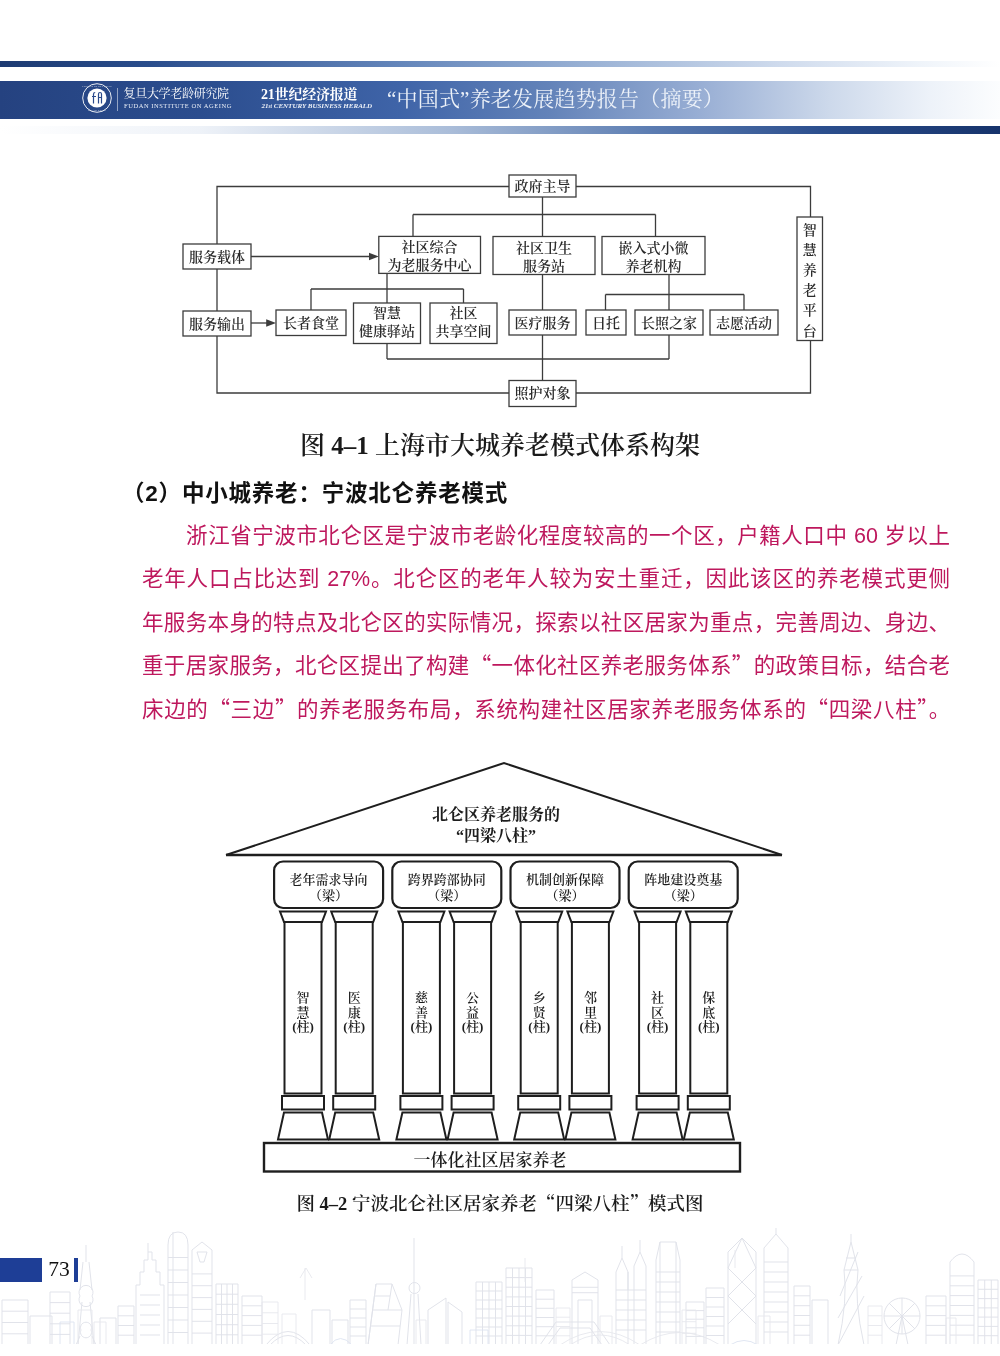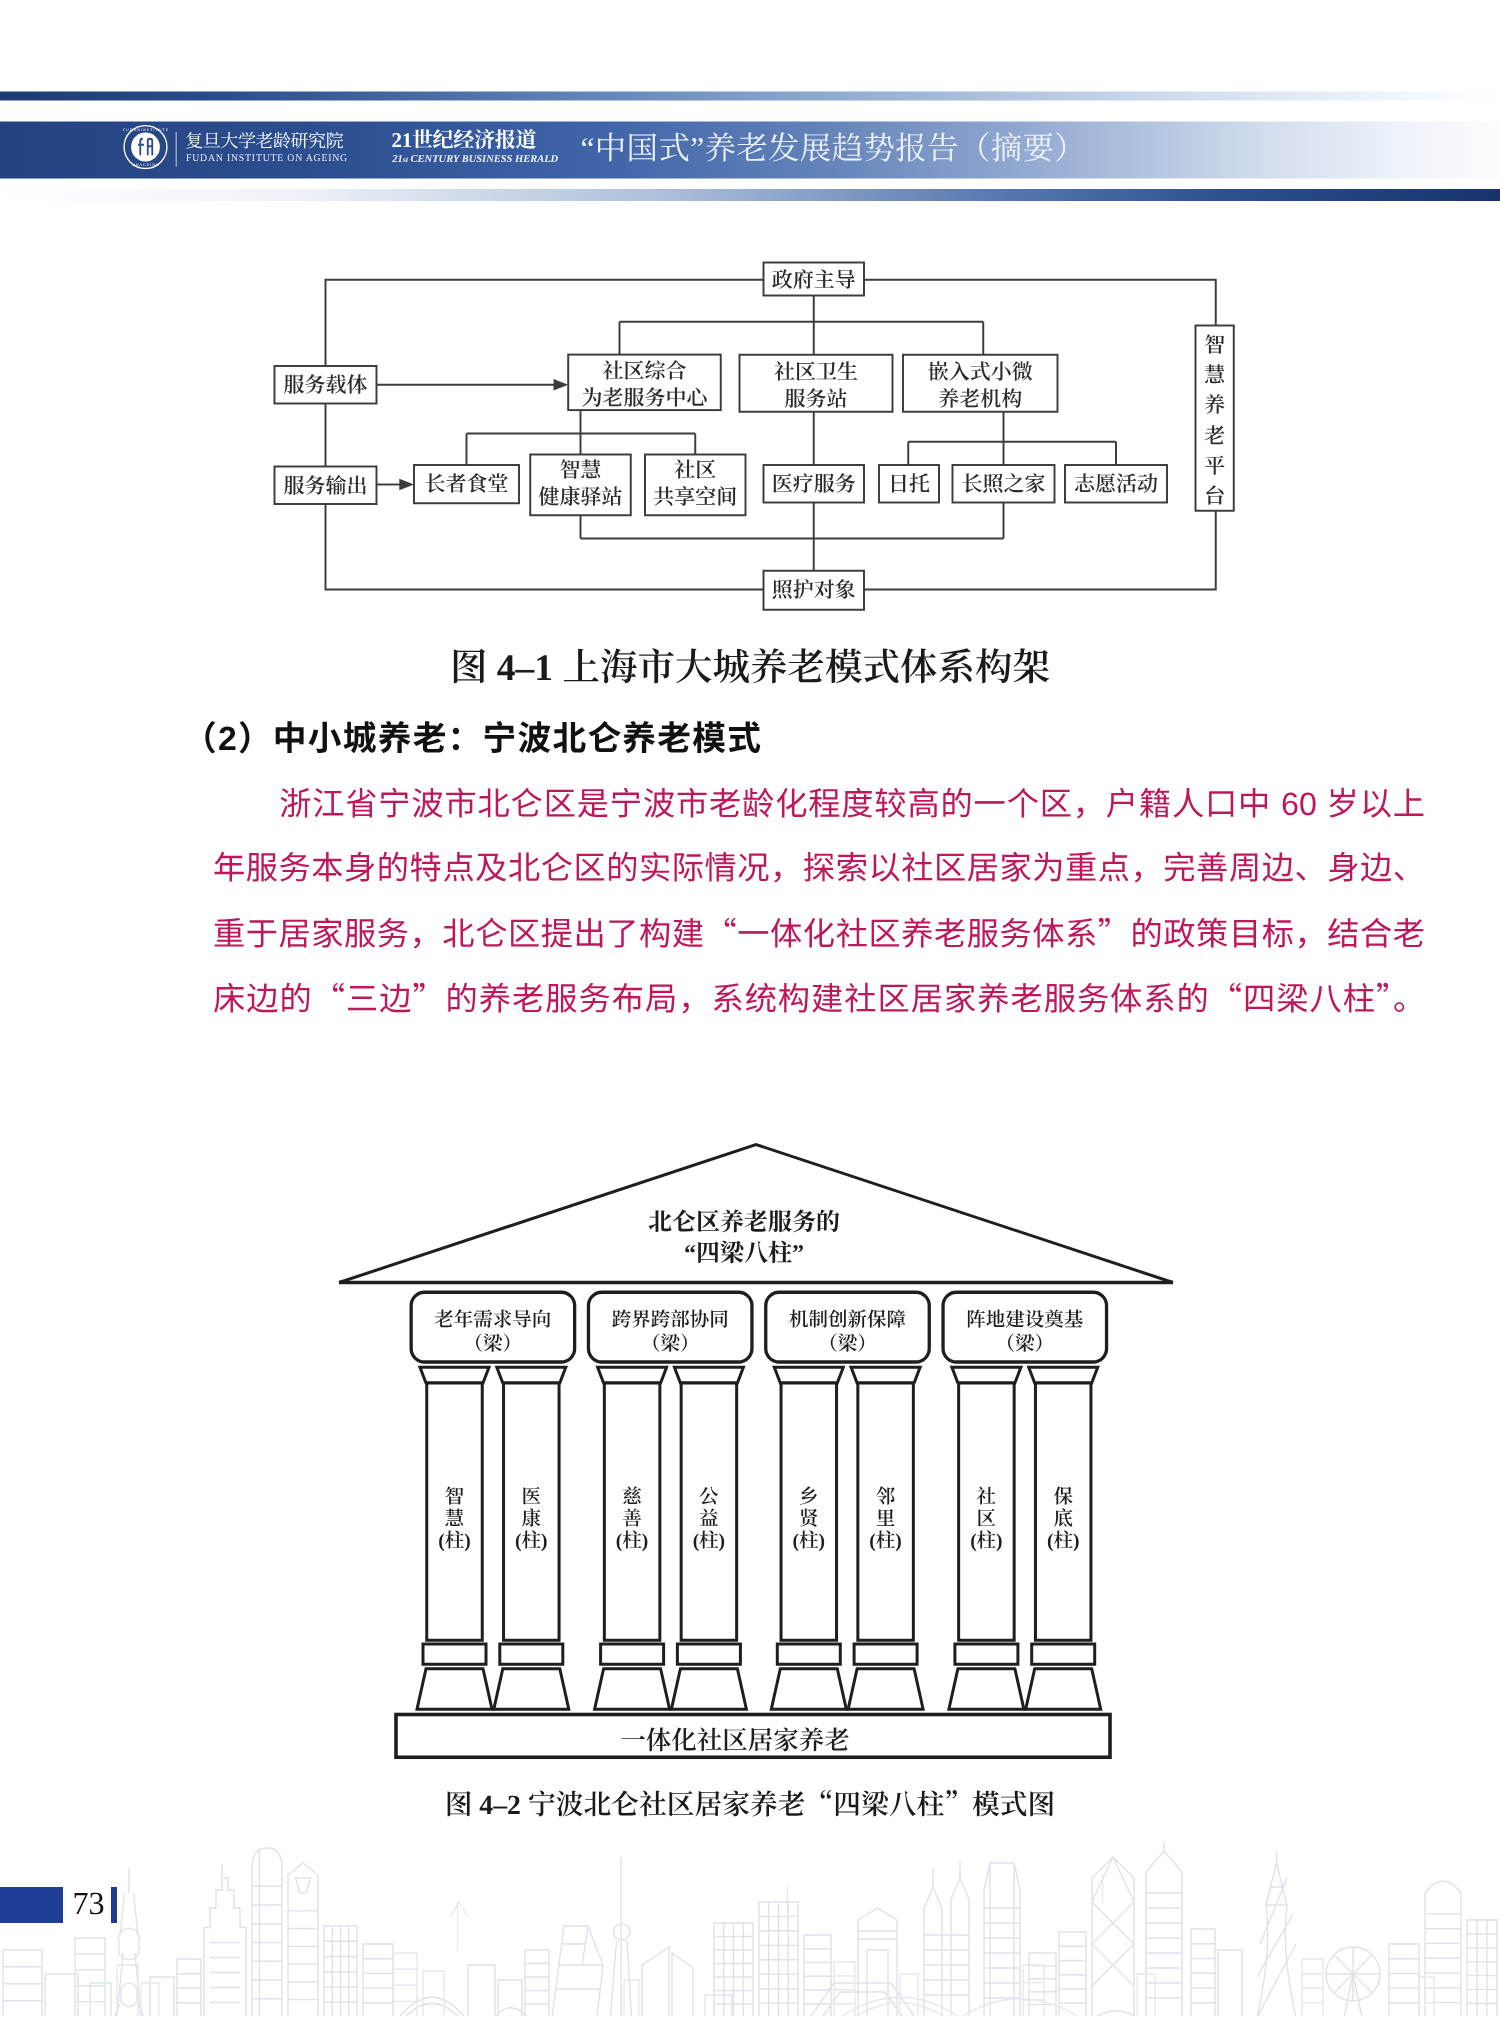--- a/index.html
+++ b/index.html
@@ -103,20 +103,21 @@
   <text x="809.8" y="335.5">台</text>
  </g>
 </svg>
 
 <div class="abs serif" style="left:0;top:425px;width:1000px;text-align:center;font-size:25px;font-weight:600;color:#1a1a1a;letter-spacing:0px;">图 4–1 上海市大城养老模式体系构架</div>
 
 <div class="abs sans" style="left:122px;top:475px;font-size:22.5px;font-weight:700;color:#111;letter-spacing:0.8px;">（2）中小城养老：宁波北仑养老模式</div>
 
 <div class="abs sans" id="para" style="left:95px;top:515px;width:808px;font-size:21.5px;line-height:43.4px;color:#be185d;margin-left:47px;">
 <div style="text-align:justify;text-align-last:justify;">　　浙江省宁波市北仑区是宁波市老龄化程度较高的一个区，户籍人口中 60 岁以上</div>
+<div style="text-align:justify;text-align-last:justify;">老年人口占比达到 27%。北仑区的老年人较为安土重迁，因此该区的养老模式更侧</div>
 <div style="text-align:justify;text-align-last:justify;">年服务本身的特点及北仑区的实际情况，探索以社区居家为重点，完善周边、身边、</div>
 <div style="text-align:justify;text-align-last:justify;">重于居家服务，北仑区提出了构建<span class="cjqs">“</span>一体化社区养老服务体系<span class="cjqs">”</span>的政策目标，结合老</div>
 <div style="letter-spacing:0.65px;white-space:nowrap;">床边的<span class="cjqs">“</span>三边<span class="cjqs">”</span>的养老服务布局，系统构建社区居家养老服务体系的<span class="cjqs">“</span>四梁八柱<span class="cjqs">”</span>。</div>
 </div>
 
 <svg class="abs" style="left:200px;top:750px;" width="610" height="430" viewBox="200 750 610 430">
  <g fill="none" stroke="#1e1e1e">
   <path d="M226,855 L504,763 L782,855" stroke-width="2"></path>
   <path d="M226,855 H782" stroke-width="2.4"></path>
  </g>

